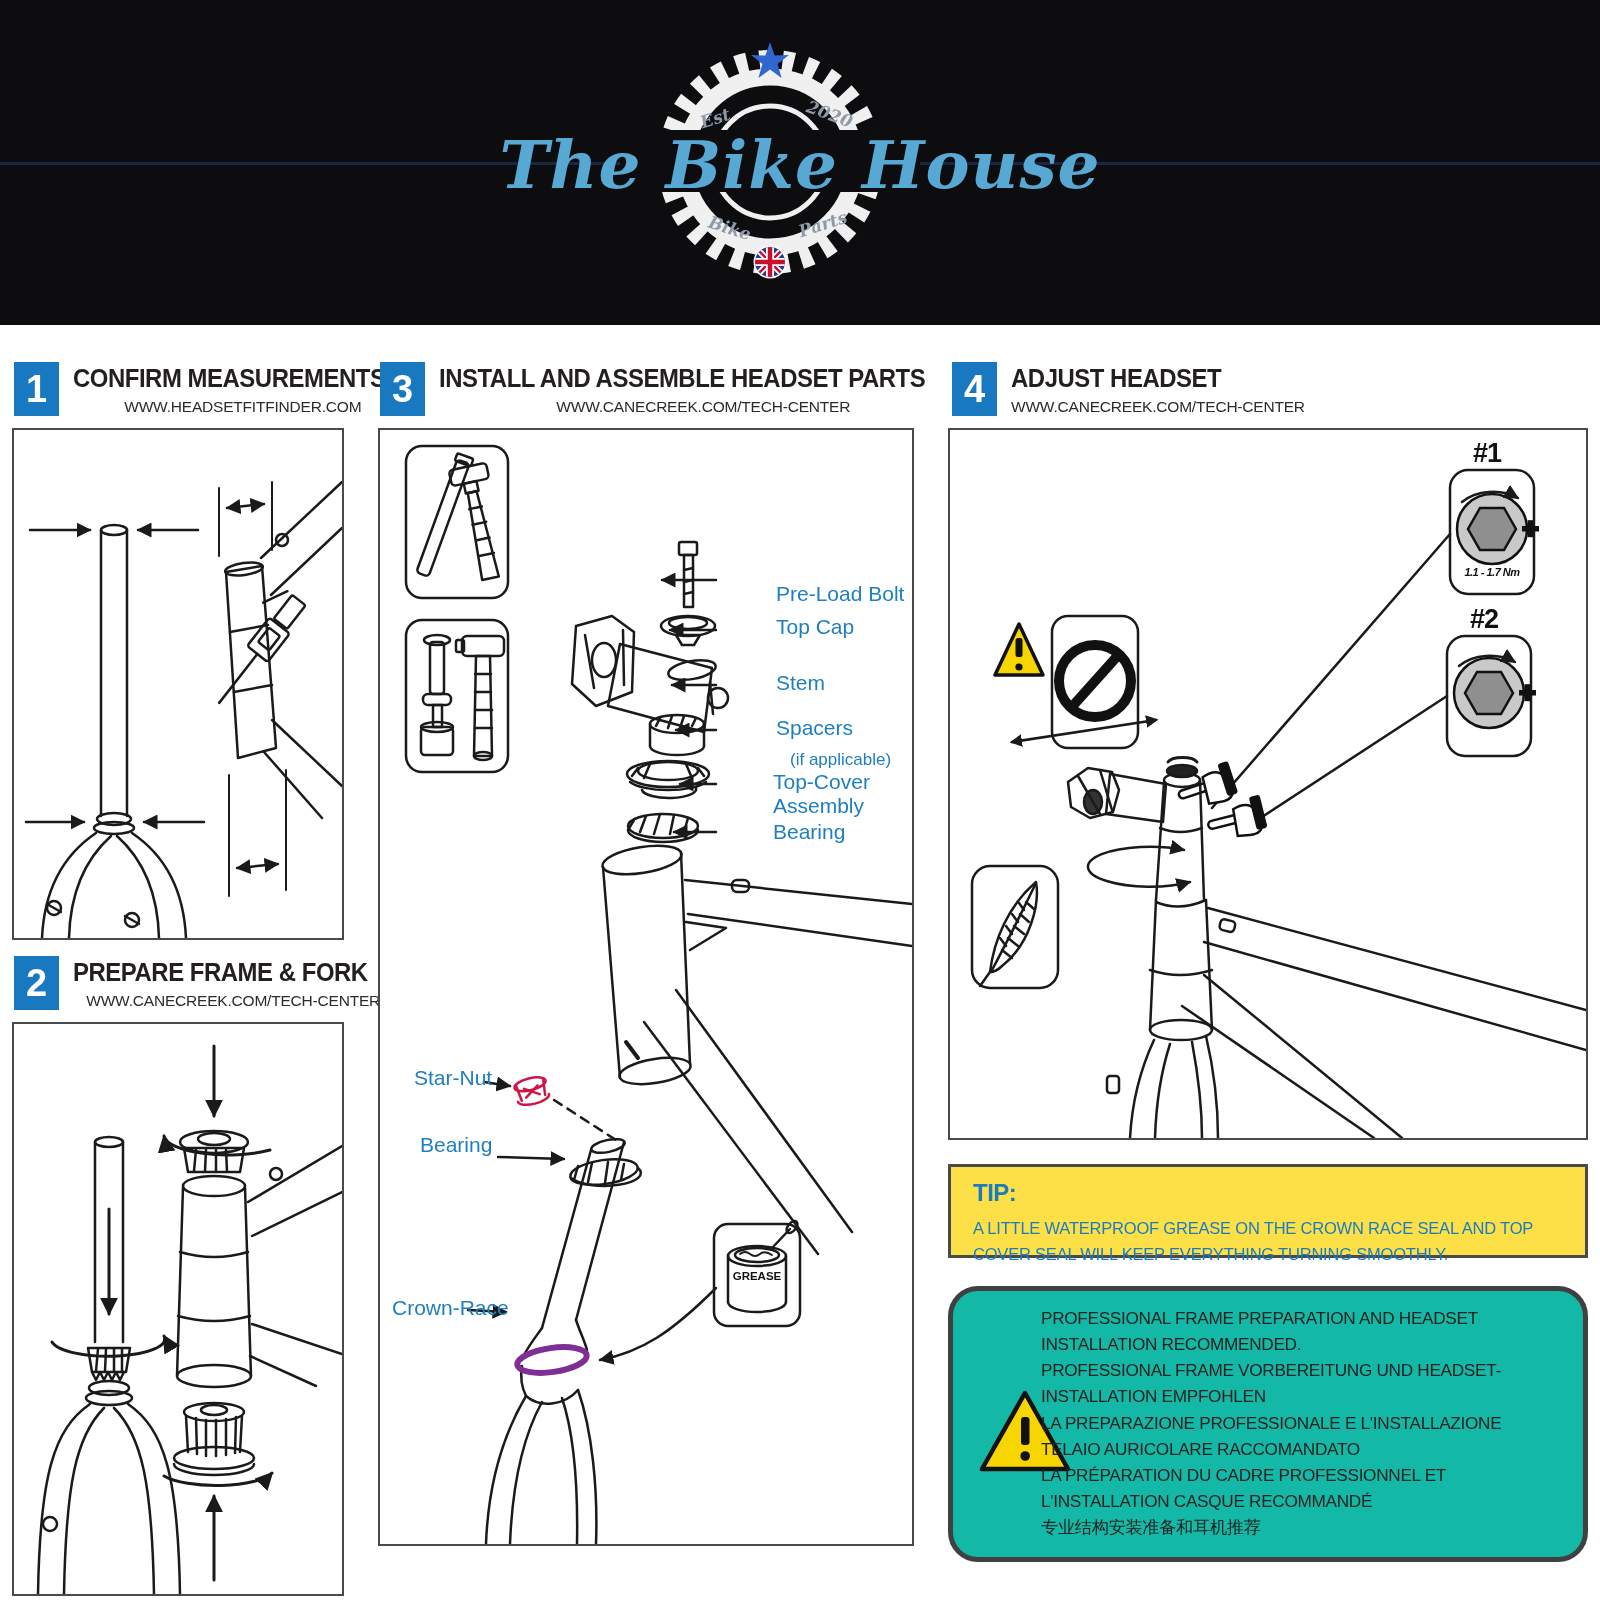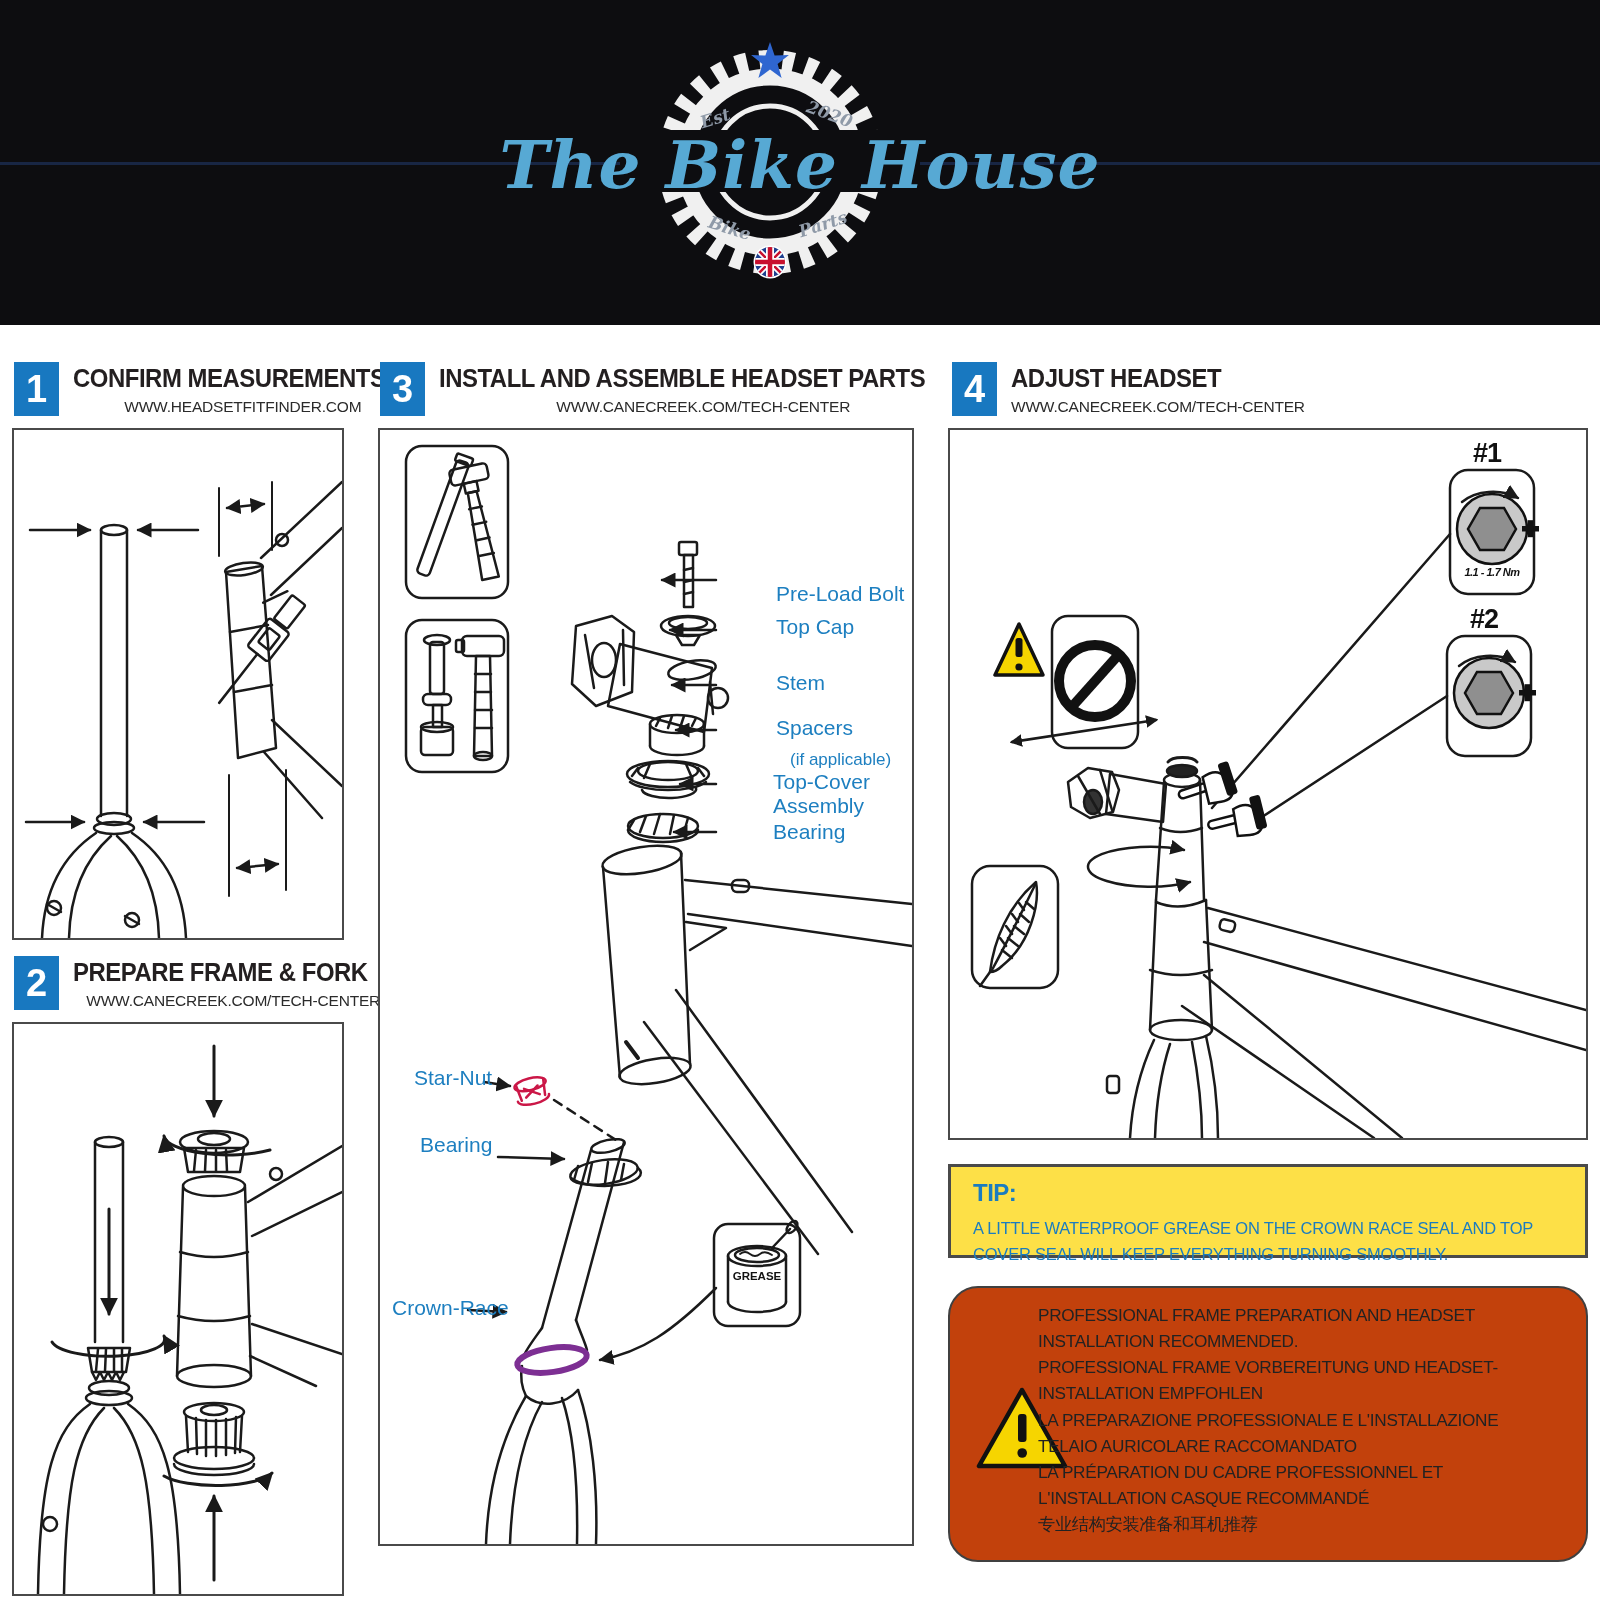--- a/index.html
+++ b/index.html
@@ -34,21 +34,21 @@
   .tq-num{position:absolute;font-size:27px;font-weight:bold;color:#111;
       font-family:"Liberation Sans",sans-serif;letter-spacing:-1px;}
   .tq-spec{position:absolute;font-size:11px;font-weight:bold;font-style:italic;color:#111;
       text-align:center;letter-spacing:-0.5px;}
   
   .tipbox{position:absolute;border:3px solid #4a4a4a;background:#fde047;box-sizing:border-box;
       padding:12px 22px;}
   .tip-head{color:#1a7cc0;font-size:24px;font-weight:bold;letter-spacing:-0.5px;}
   .tip-body{color:#1a7cc0;font-size:16.5px;margin-top:8px;line-height:1.6;letter-spacing:-0.2px;width:600px;}
   
-  .notice{position:absolute;background:#c2410c;border:2px solid #404040;border-radius:30px;
+  .notice{position:absolute;background:#14b8a6;border:5px solid #404040;border-radius:30px;
       box-sizing:border-box;}
   .notice-text{position:absolute;left:88px;top:14px;width:486px;font-size:17.2px;color:#222;
       line-height:1.52;letter-spacing:-0.3px;}
   .notice-line{margin:0;}
 </style>
 </head>
 <body>
 
 <div class="banner">
   <div class="banner-line"></div>

